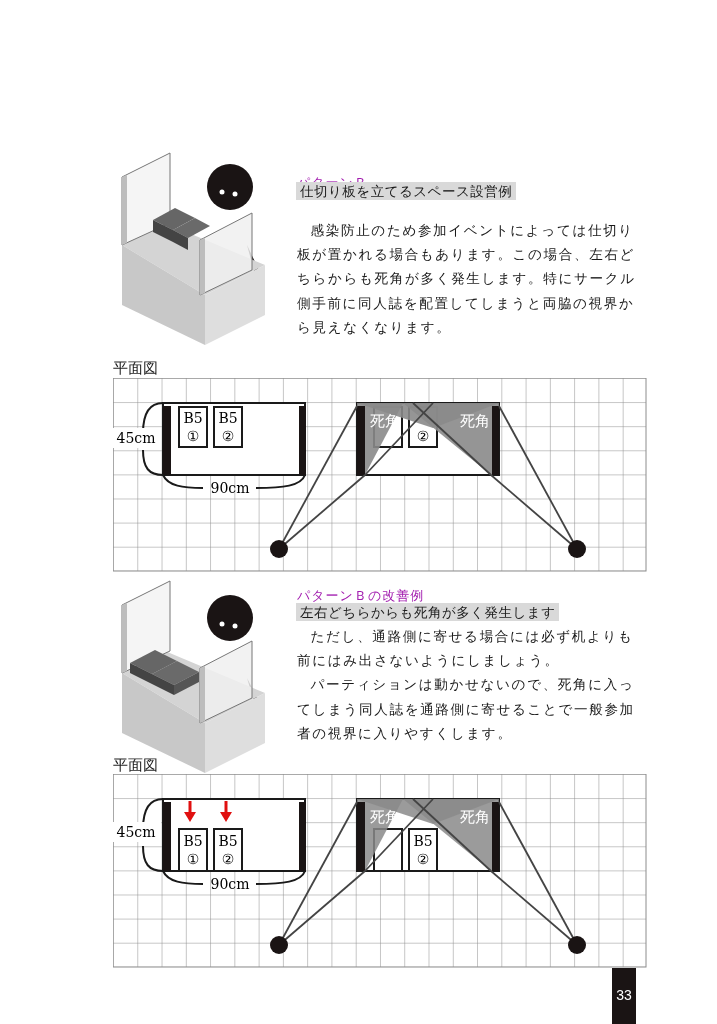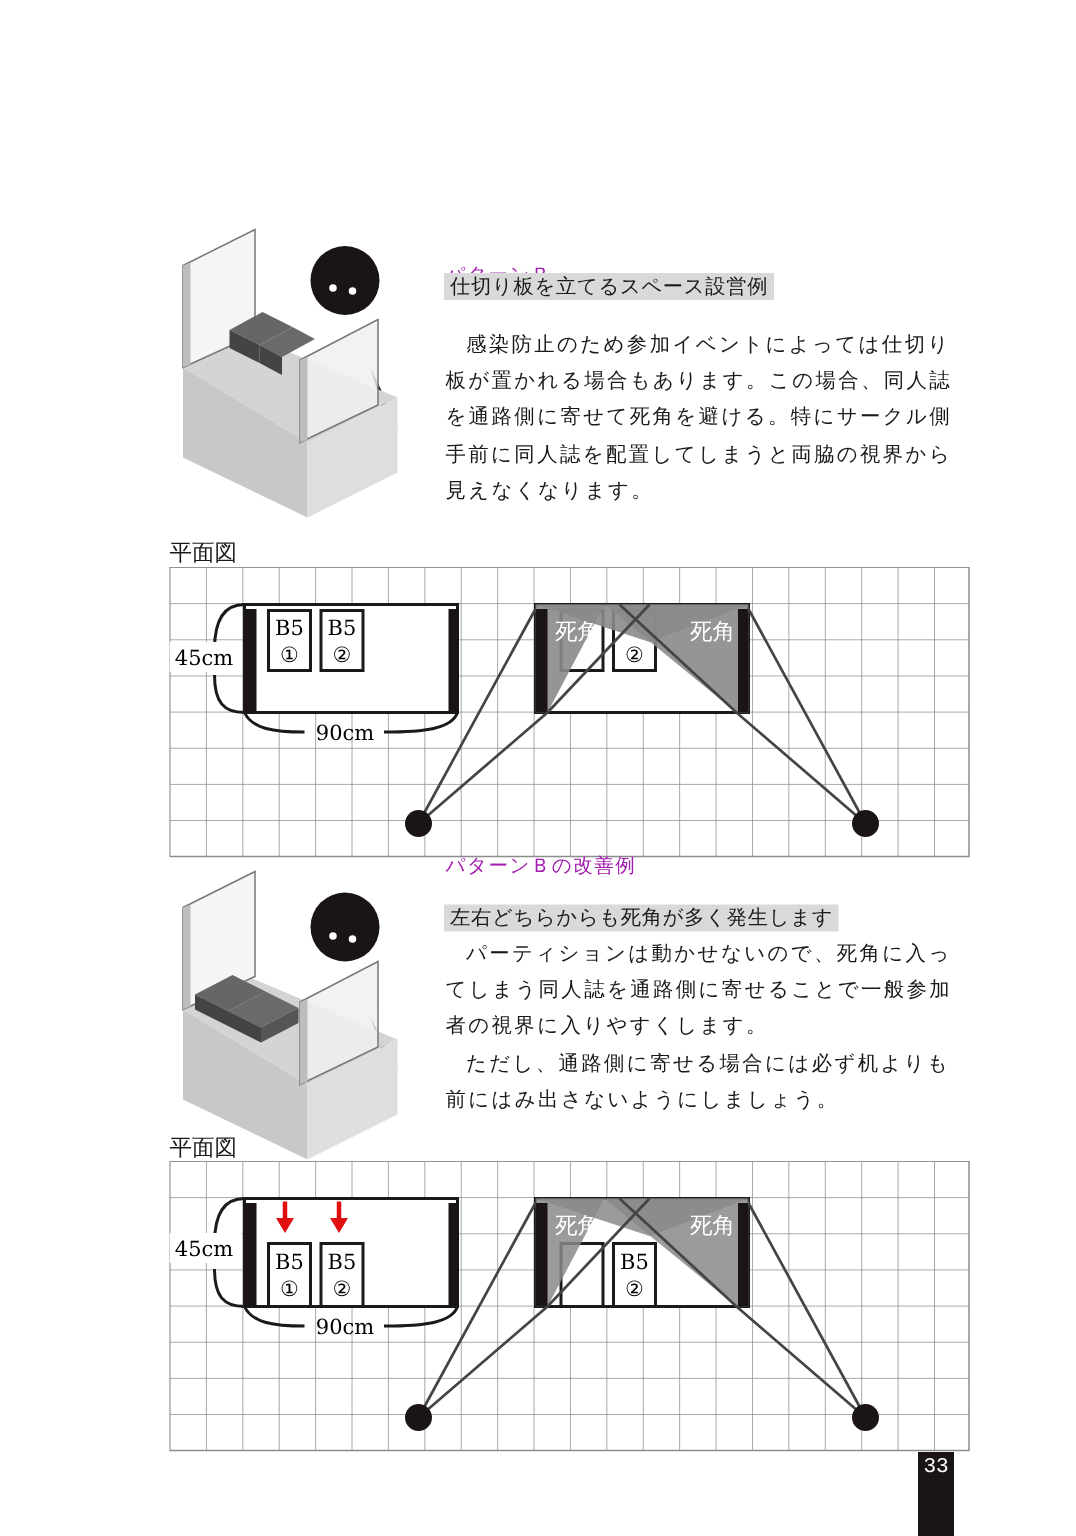--- a/index.html
+++ b/index.html
@@ -4,22 +4,22 @@
 <style>
   html, body { margin:0; padding:0; background:#ffffff; }
   body { width:717px; height:1024px; position:relative; overflow:hidden;
          font-family:"DejaVu Serif","Liberation Serif",serif; color:#1a1a1a; }
   .abs { position:absolute; }
   .heading { font-size:13px; letter-spacing:1px; color:#a21caf; }
   .subhead { font-size:13.5px; background:#d9d9d9; padding:0 4px; line-height:18px; letter-spacing:0.5px; }
   .body-text { font-size:13.6px; line-height:24.2px; letter-spacing:1.6px; width:345px; }
   .body-text p { margin:0; text-indent:1em; }
   .plan-label { font-size:15px; font-family:"DejaVu Sans","Liberation Sans",sans-serif; }
-  .page-num { background:#1a1414; color:#fff; font-family:Liberation Mono, monospace;
-              font-size:14px; text-align:center; padding-top:2px; box-sizing:border-box; }
+  .page-num { background:#1a1414; color:#fff; font-family:Liberation Sans, sans-serif;
+              font-size:14px; text-align:center; padding-top:19px; box-sizing:border-box; }
   svg text { font-family:"DejaVu Serif","Liberation Serif",serif; }
 </style>
 </head>
 <body>
 
 <svg class="abs" style="left:115px;top:145px" width="165" height="205" viewBox="0 0 165 205">
 
   <circle cx="115" cy="42" r="23" fill="#1a1414"></circle>
   <circle cx="107" cy="47" r="2.5" fill="#fff"></circle>
   <circle cx="120" cy="49" r="2.5" fill="#fff"></circle>
@@ -37,21 +37,21 @@
   <polygon points="58,85 80,73 95,81 73,93" fill="#6a6a6a"></polygon>
   <polygon points="58,85 73,93 73,105 58,97" fill="#444"></polygon>
 
   <polygon points="85,95 137,68 137,125 85,150" fill="#f0f0f0" fill-opacity="0.85" stroke="#777" stroke-width="1"></polygon>
   <polygon points="85,95 90,93 90,148 85,150" fill="#bdbdbd"></polygon>
 </svg>
 
 <div class="abs heading" style="left:297px;top:174px">パターンＢ</div>
 <div class="abs subhead" style="left:296px;top:182px">仕切り板を立てるスペース設営例</div>
 <div class="abs body-text" style="left:297px;top:218px">
-  <p>感染防止のため参加イベントによっては仕切り板が置かれる場合もあります。この場合、同人誌を通路側に寄せて死角を避ける。特にサークル側手前に同人誌を配置してしまうと両脇の視界から見えなくなります。</p>
+  <p>感染防止のため参加イベントによっては仕切り板が置かれる場合もあります。この場合、左右どちらからも死角が多く発生します。特にサークル側手前に同人誌を配置してしまうと両脇の視界から見えなくなります。</p>
 </div>
 
 <div class="abs plan-label" style="left:113px;top:359px">平面図</div>
 
 <svg class="abs" style="left:113px;top:378px" width="534" height="195" viewBox="0 0 534 195">
   <defs>
     <pattern id="grid1" width="24.27" height="24.1" patternUnits="userSpaceOnUse">
       <path d="M24.27,0 L0,0 0,24.1" fill="none" stroke="#8c8c8c" stroke-width="1"></path>
     </pattern>
   </defs>
@@ -110,25 +110,25 @@
 
   <polygon points="15,90 40,77 62,88 37,101" fill="#666"></polygon>
   <polygon points="15,90 37,101 37,111 15,100" fill="#444"></polygon>
   <polygon points="37,101 62,88 84,99 59,112" fill="#6a6a6a"></polygon>
   <polygon points="37,101 59,112 59,122 37,111" fill="#444"></polygon>
   <polygon points="59,112 84,99 84,109 59,122" fill="#555"></polygon>
   <polygon points="85,95 137,68 137,125 85,150" fill="#f0f0f0" fill-opacity="0.85" stroke="#777" stroke-width="1"></polygon>
   <polygon points="85,95 90,93 90,148 85,150" fill="#bdbdbd"></polygon>
 </svg>
 
-<div class="abs heading" style="left:297px;top:568px">パターンＢの改善例</div>
+<div class="abs heading" style="left:297px;top:587px">パターンＢの改善例</div>
 <div class="abs subhead" style="left:296px;top:603px">左右どちらからも死角が多く発生します</div>
 <div class="abs body-text" style="left:297px;top:624px">
+  <p>ただし、通路側に寄せる場合には必ず机よりも前にはみ出さないようにしましょう。</p>
   <p>パーティションは動かせないので、死角に入ってしまう同人誌を通路側に寄せることで一般参加者の視界に入りやすくします。</p>
-  <p>ただし、通路側に寄せる場合には必ず机よりも前にはみ出さないようにしましょう。</p>
 </div>
 
 <div class="abs plan-label" style="left:113px;top:756px">平面図</div>
 
 <svg class="abs" style="left:113px;top:774px" width="534" height="195" viewBox="0 0 534 195">
   <defs>
     <pattern id="grid2" width="24.27" height="24.1" patternUnits="userSpaceOnUse">
       <path d="M24.27,0 L0,0 0,24.1" fill="none" stroke="#8c8c8c" stroke-width="1"></path>
     </pattern>
   </defs>

